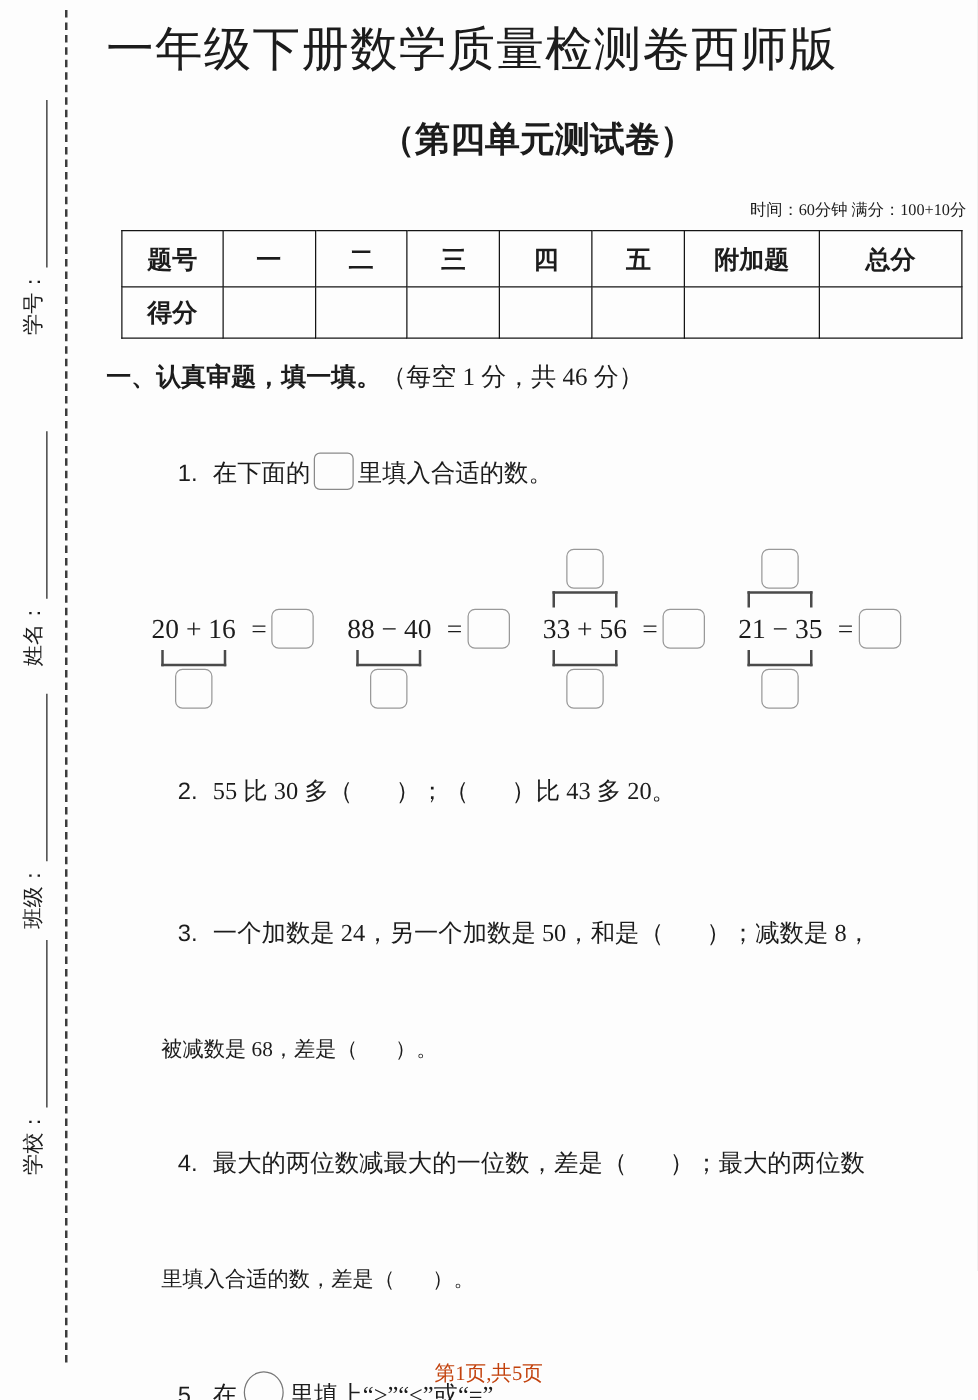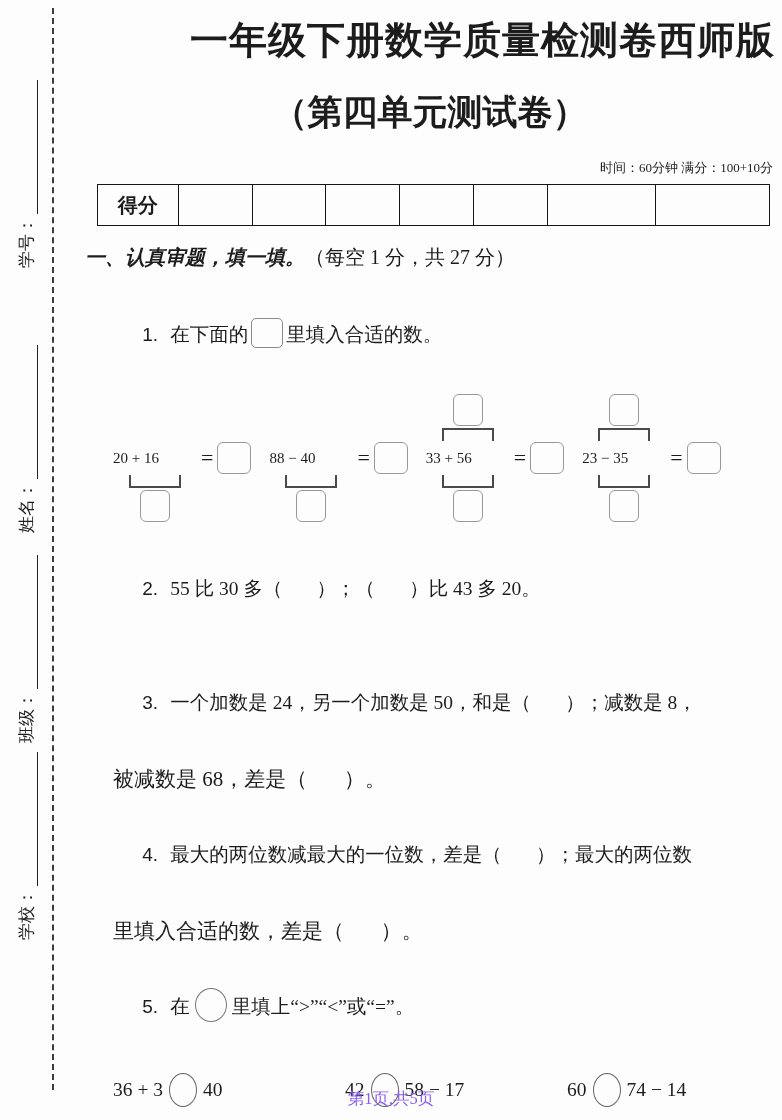--- a/index.html
+++ b/index.html
@@ -11,74 +11,74 @@
   
   .fold-line{position:absolute;left:52px;top:8px;height:1082px;width:0;
     border-left:2.5px dashed #3c3c3c;}
   .side-field{position:absolute;width:188px;height:26px;
     transform:rotate(-90deg);transform-origin:0 0;
     display:flex;align-items:flex-end;gap:3px;}
   .side-label{font-size:17px;white-space:nowrap;line-height:22px;}
   .side-line{flex:1;height:5px;border-bottom:1.6px solid #222;}
   
   .main{position:absolute;left:85px;top:0;width:690px;}
-  .title{margin:14px 0 0;text-align:right;font-size:38px;font-weight:700;
+  .title{margin:14px 0 0;text-align:left;font-size:38px;font-weight:400;
     letter-spacing:1px;line-height:52px;}
-  .subtitle{margin:26px 0 0;text-align:center;font-size:35px;font-weight:700;
+  .subtitle{margin:26px 0 0;text-align:center;font-size:28px;font-weight:700;
     line-height:42px;}
   .meta{margin:22px 2px 0 0;text-align:right;font-size:13px;line-height:24px;}
   
   table.score{border-collapse:collapse;width:673px;margin:4px 0 0 12px;
     table-layout:fixed;}
   table.score td{border:1.6px solid #151515;text-align:center;
     font-family:"Liberation Sans","DejaVu Sans",sans-serif;
     font-weight:700;font-size:20px;}
   table.score tr.hdr td{height:42px;}
   table.score tr.scr td{height:38px;}
   
   .section-head{margin:16px 0 0;font-size:20px;line-height:30px;}
   .section-head .bold{font-family:"Liberation Sans","DejaVu Sans",sans-serif;
-    font-weight:700;font-style:italic;}
+    font-weight:700;}
   .q{margin:0;padding-left:28px;text-indent:-28px;font-size:19.5px;
     line-height:38px;white-space:pre-wrap;}
-  .q-cont{margin:0;padding-left:28px;font-size:21px;line-height:38px;
+  .q-cont{margin:16px;padding-left:28px;font-size:17px;line-height:38px;
     white-space:pre-wrap;}
   .qnum{display:inline-block;width:28px;text-indent:0;
     font-family:"Liberation Sans","DejaVu Sans",sans-serif;font-size:19px;}
   .inline-box{display:inline-block;width:30px;height:28px;
     border:1.4px solid #8a8a8a;border-radius:5px;vertical-align:-7px;
     margin:0 3px;}
   .inline-circle{display:inline-block;width:30px;height:32px;
     border:1.5px solid #777;border-radius:50%;vertical-align:-9px;margin:0 5px;}
   
   .expr-row{display:flex;gap:18px;padding-left:28px;margin:2px 0 8px 0;
     align-items:flex-end;}
   .eg{display:flex;flex-direction:column;}
   .eg-top,.eg-bot{width:84px;display:flex;flex-direction:column;
     align-items:center;}
   .sbox{width:28px;height:30px;border:1.4px solid #999;border-radius:6px;}
   .bracket-top{width:48px;height:11px;border:2px solid #4a4a4a;
     border-bottom:none;margin-top:2px;}
   .bracket-bot{width:48px;height:11px;border:2px solid #4a4a4a;
     border-top:none;margin-bottom:2px;}
   .eg-main{display:flex;align-items:center;height:34px;}
-  .nums{width:84px;font-size:15px;white-space:nowrap;}
+  .nums{width:84px;text-align:center;font-size:22px;white-space:nowrap;}
   .eq{font-size:22px;margin:0 4px;}
   .abox{width:32px;height:30px;border:1.4px solid #999;border-radius:6px;}
   
   .cmp-row{display:flex;padding-left:28px;font-size:19.5px;line-height:40px;
     white-space:pre;}
   .cmp-item{display:flex;align-items:center;white-space:pre;}
   .cmp-row .c1{width:232px;}
   .cmp-row .c2{width:222px;}
   .cmp-circle{display:inline-block;width:26px;height:32px;
     border:1.5px solid #666;border-radius:50%;margin:0 6px;}
   
   .footer{position:absolute;left:0;right:0;bottom:10px;text-align:center;
-    font-size:16.5px;color:#8b5cf6;}
+    font-size:16.5px;color:#c2410c;}
 </style>
 </head>
 <body>
 
 <div class="page">
 
   <div class="fold-line"></div>
 
   <div class="side-field" style="left:12px;top:268px">
     <span class="side-label">学号：</span>
@@ -108,35 +108,45 @@
         <col style="width:12%">
           <col style="width:11%">
           <col style="width:11%">
         <col style="width:11%">
           <col style="width:11%">
           <col style="width:11%">
         <col style="width:16%">
           <col style="width:17%">
       </colgroup>
       <tbody>
+          <tr class="hdr">
+        <td>题号</td>
+        <td>一</td>
+        <td>二</td>
+        <td>三</td>
+        <td>四</td>
+        <td>五</td>
+        <td>附加题</td>
+        <td>总分</td>
+      </tr>
       <tr class="scr">
         <td>得分</td>
         <td></td>
         <td></td>
         <td></td>
         <td></td>
         <td></td>
         <td></td>
         <td></td>
       </tr>
     </tbody>
       </table>
 
     <div class="section-head">
-      <span class="bold">一、认真审题，填一填。</span><span>（每空 1 分，共 27 分）</span>
+      <span class="bold">一、认真审题，填一填。</span><span>（每空 1 分，共 46 分）</span>
     </div>
 
     <div class="q" style="margin-top:6px">
       <span class="qnum">1.</span><span>在下面的</span><span class="inline-box"></span><span>里填入合适的数。</span>
     </div>
 
     <div class="expr-row">
       <div class="eg">
         <div class="eg-main">
           <span class="nums">20 + 16</span>
@@ -173,21 +183,21 @@
           <span class="bracket-bot"></span>
           <span class="sbox"></span>
         </div>
       </div>
       <div class="eg">
         <div class="eg-top">
           <span class="sbox"></span>
           <span class="bracket-top"></span>
         </div>
         <div class="eg-main">
-          <span class="nums">23 − 35</span>
+          <span class="nums">21 − 35</span>
           <span class="eq">=</span>
           <span class="abox"></span>
         </div>
         <div class="eg-bot">
           <span class="bracket-bot"></span>
           <span class="sbox"></span>
         </div>
       </div>
     </div>
 

